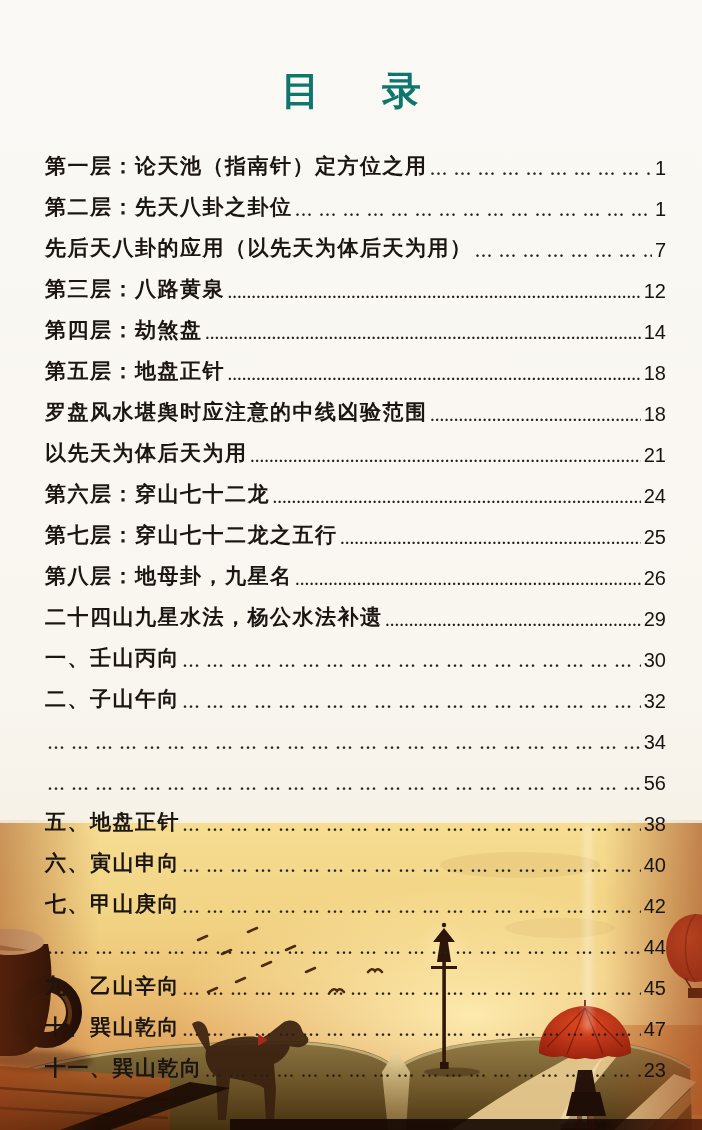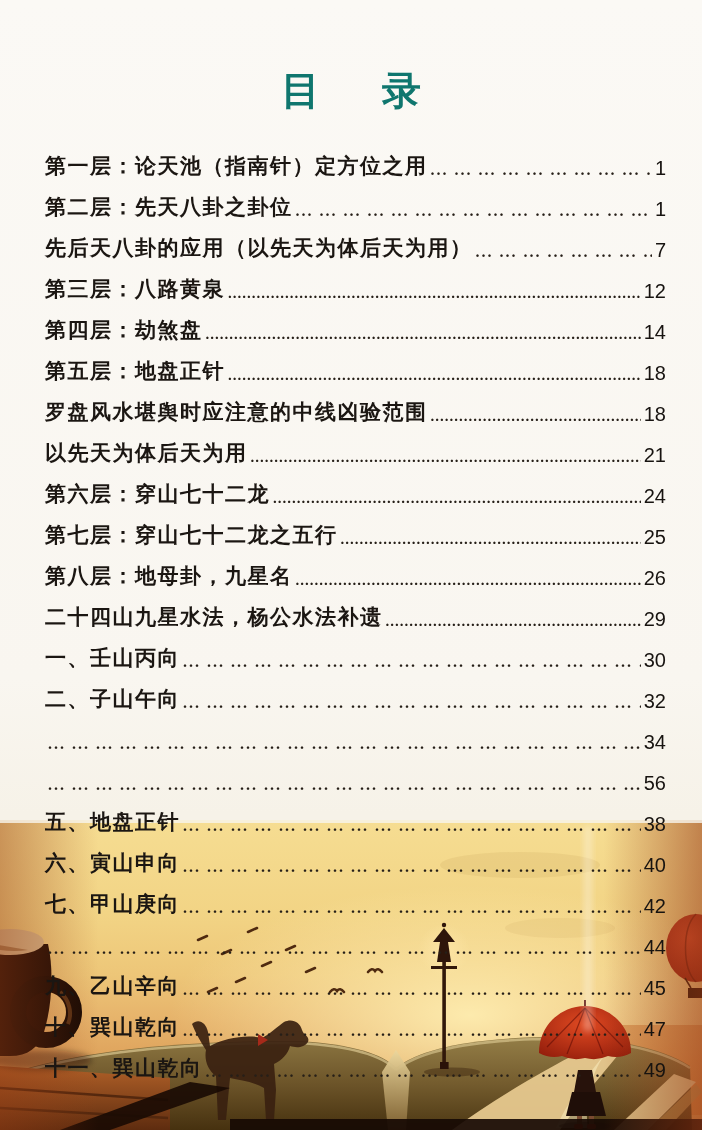--- a/index.html
+++ b/index.html
@@ -287,15 +287,15 @@
       <span class="num">45</span>
     </div>
     <div class="row">
       <span class="lbl">十、巽山乾向</span>
       <span class="leader grouped">... ... ... ... ... ... ... ... ... ... ... ... ... ... ... ... ... ... ... ... ... ... ... ... ... ... ... ... ... ... ... ... ... ... ... ... ... ... ... ... ... ... ... ... ... ... ... ... ... ... ... ... ... ... ... ... ... ... ... ... </span>
       <span class="num">47</span>
     </div>
     <div class="row">
       <span class="lbl">十一、巽山乾向</span>
       <span class="leader grouped">... ... ... ... ... ... ... ... ... ... ... ... ... ... ... ... ... ... ... ... ... ... ... ... ... ... ... ... ... ... ... ... ... ... ... ... ... ... ... ... ... ... ... ... ... ... ... ... ... ... ... ... ... ... ... ... ... ... ... ... </span>
-      <span class="num">49</span>
+      <span class="num">23</span>
     </div>
   </div>
 
 </body></html>

